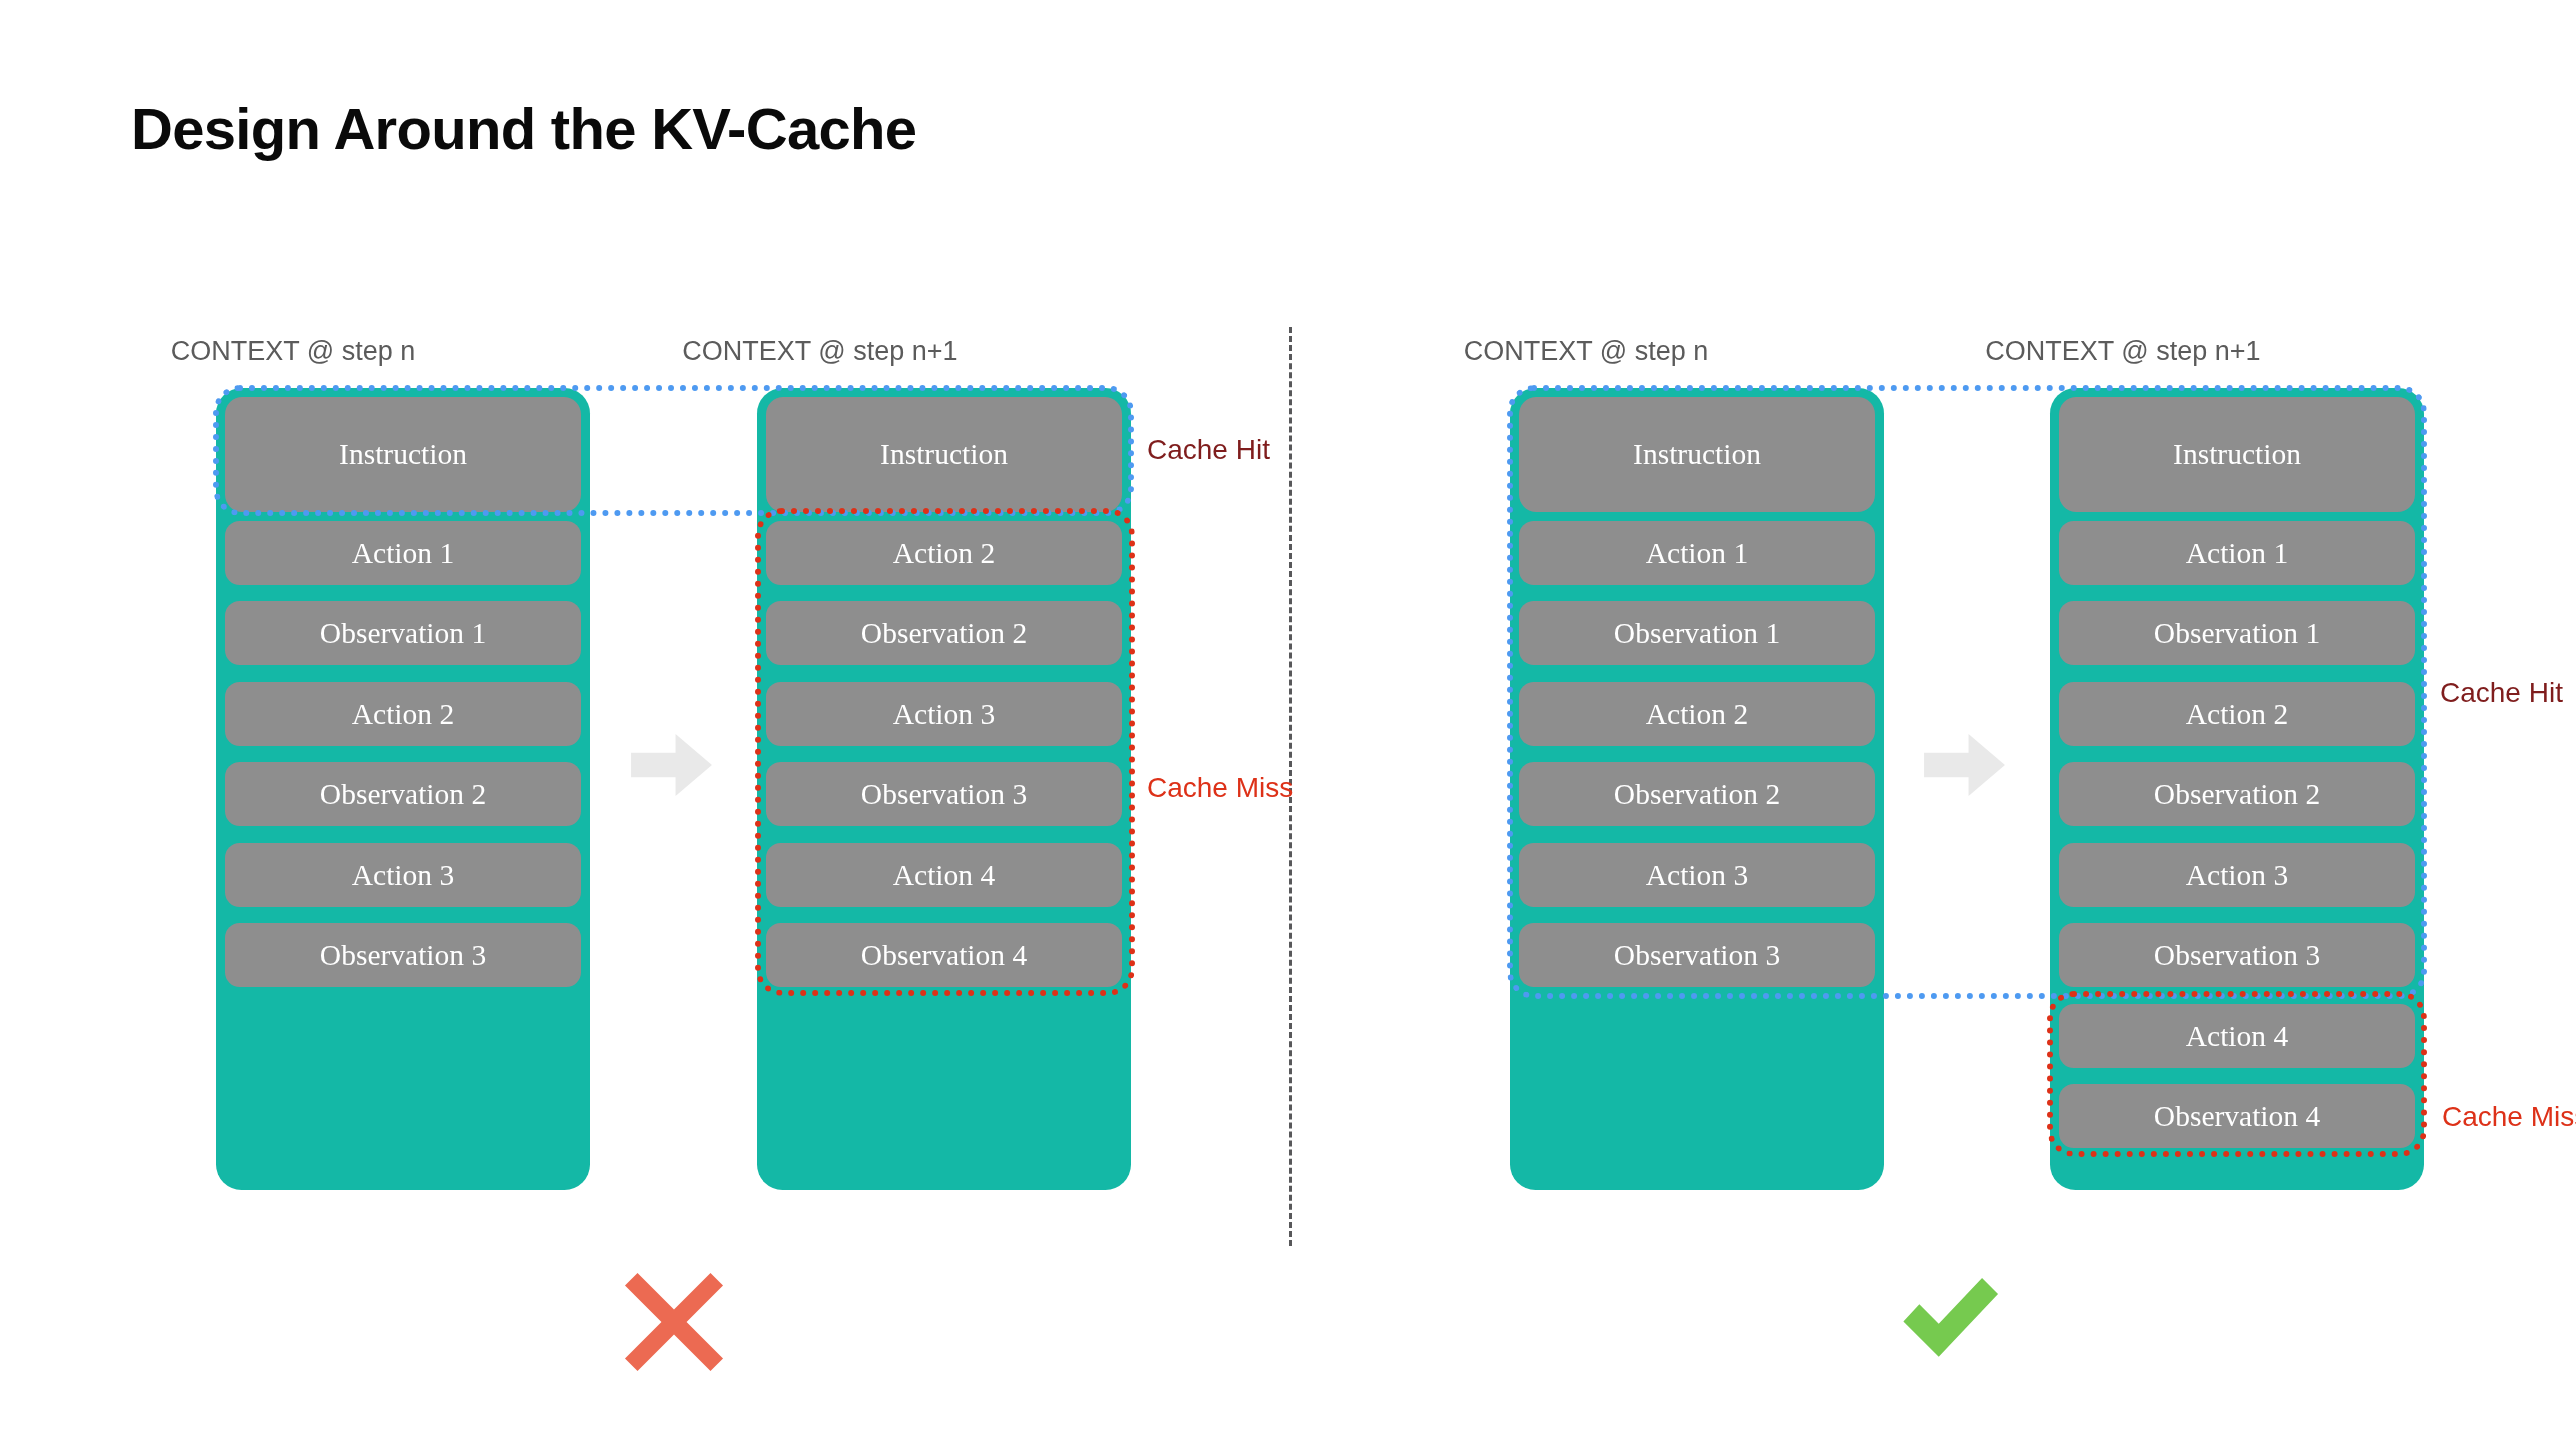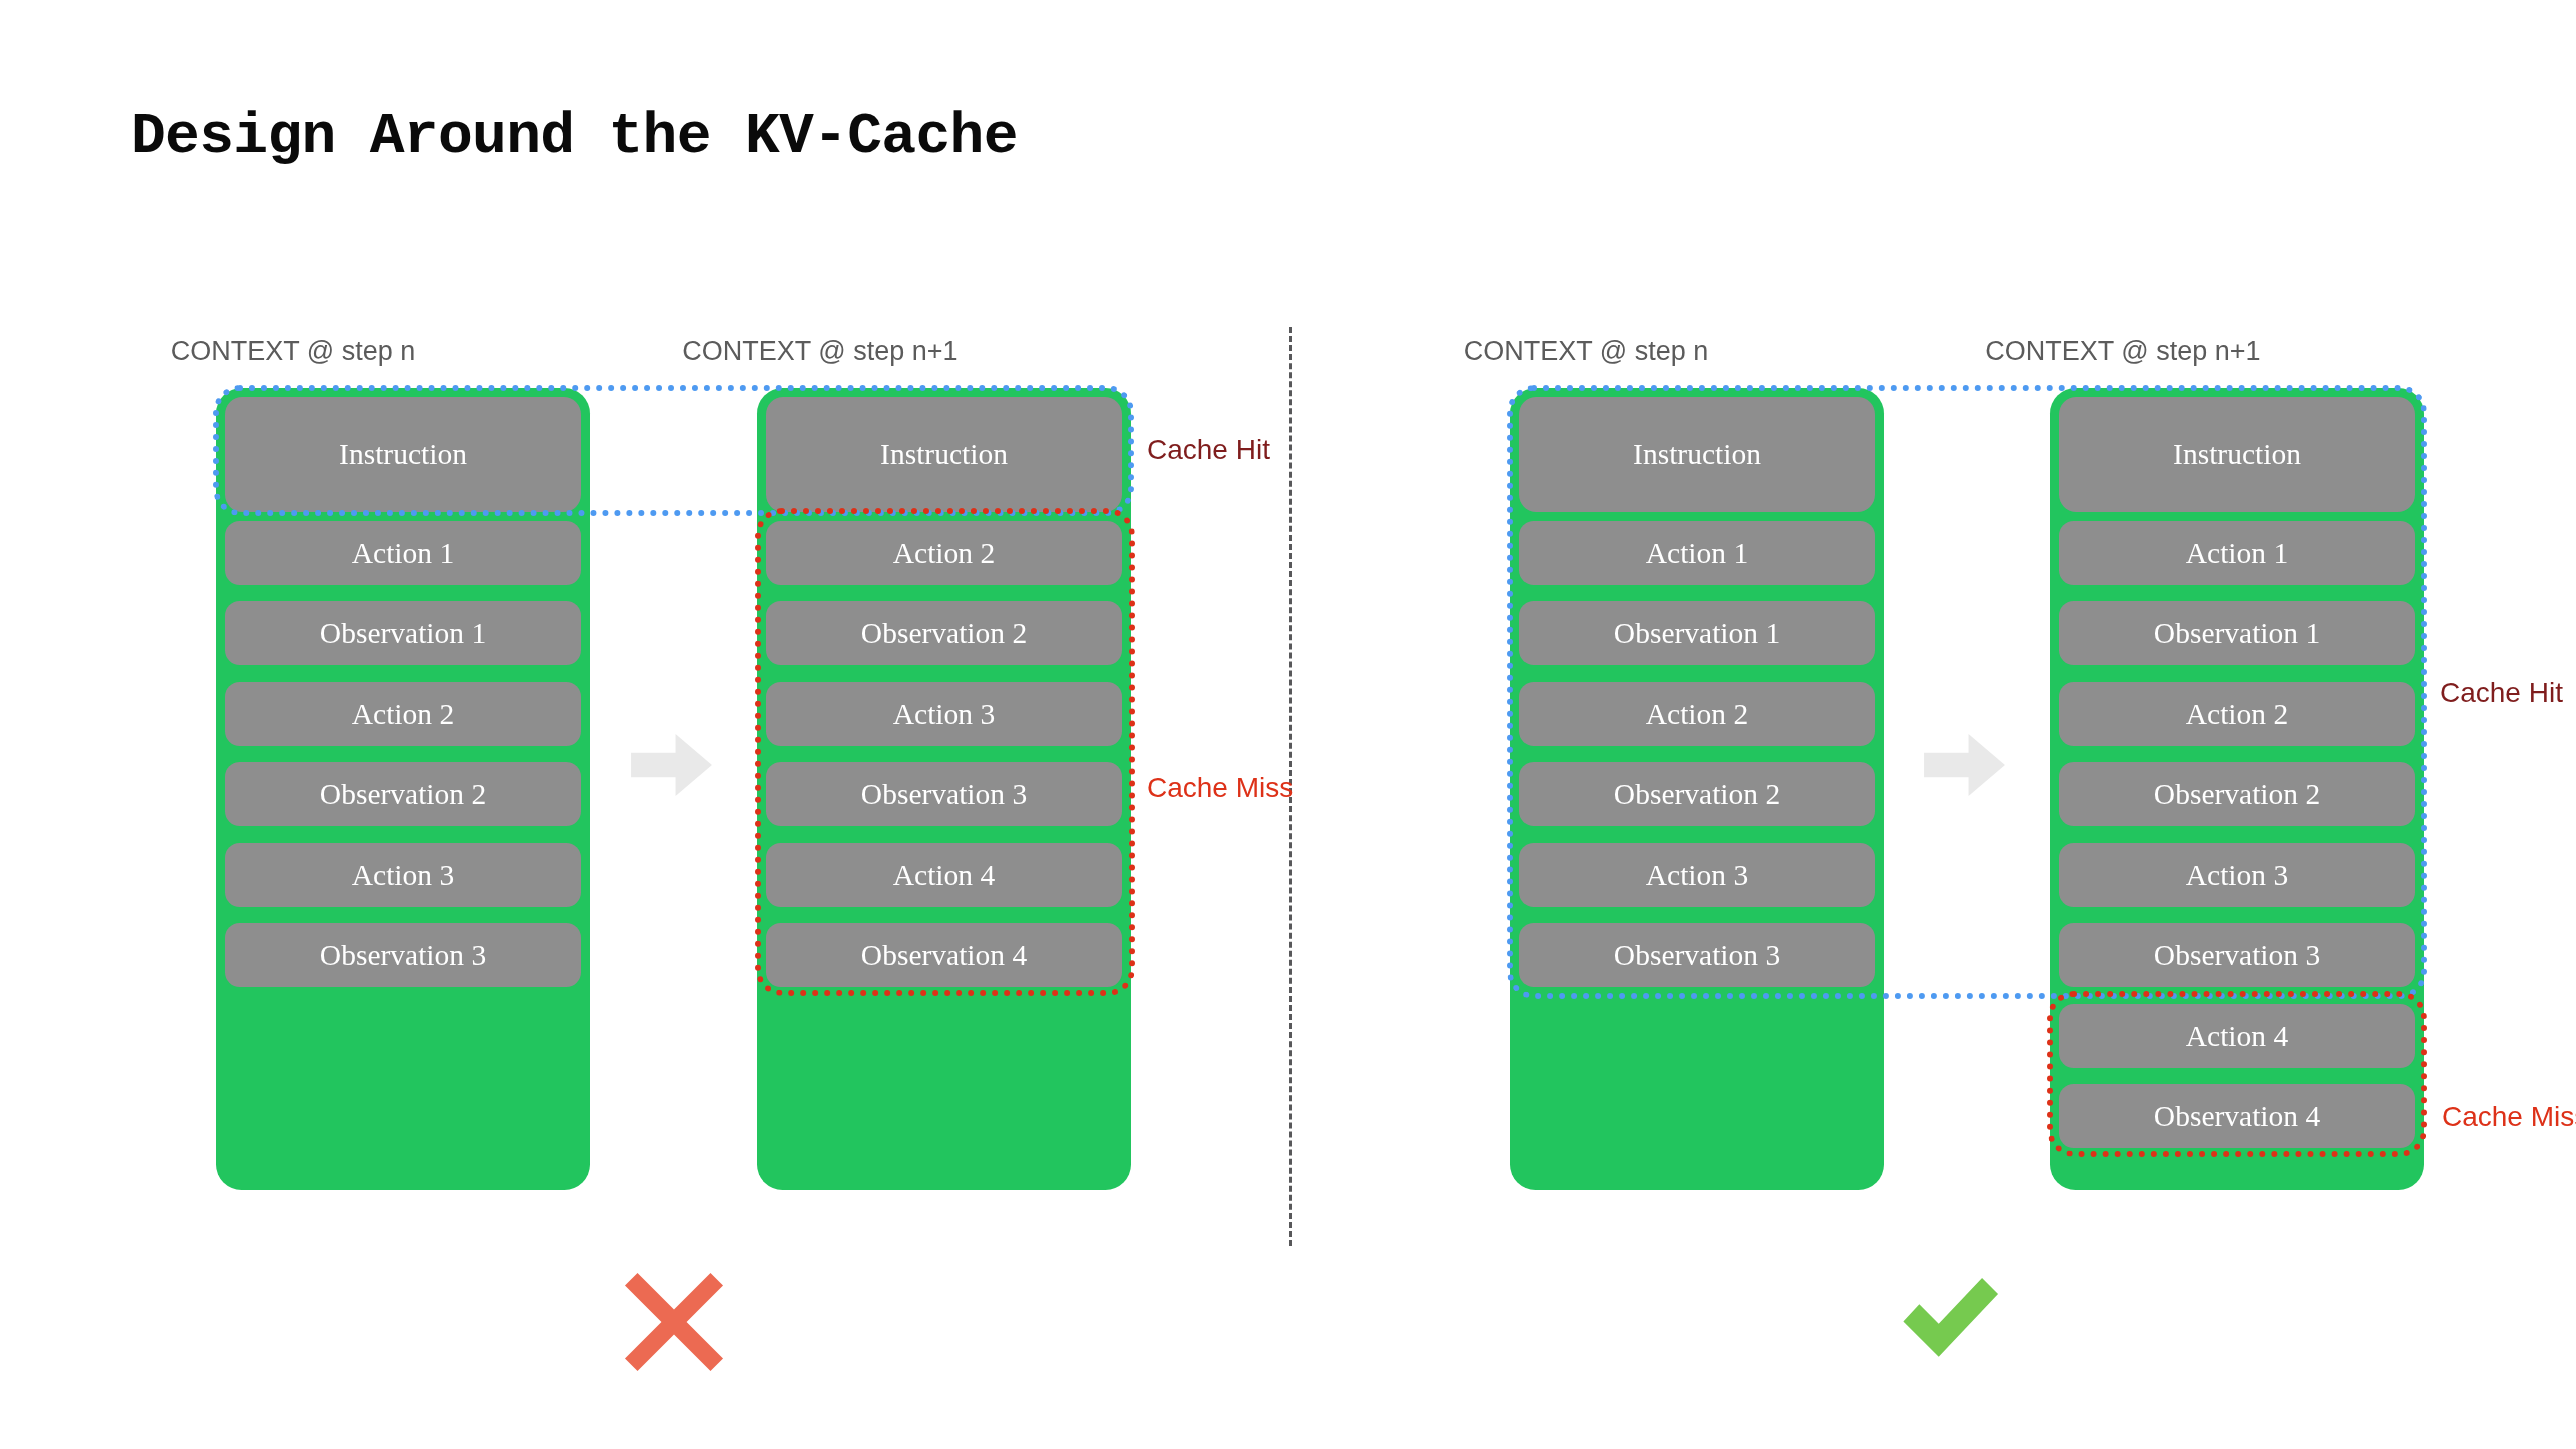--- a/index.html
+++ b/index.html
@@ -12,22 +12,22 @@
     height: 1449px;
     position: relative;
     overflow: hidden;
     font-family: "Liberation Sans", sans-serif;
   }
 
   
   #page-title {
     position: absolute;
     left: 131px;
-    top: 108px;
-    font-family: Liberation Mono, monospace;
+    top: 100px;
+    font-family: Liberation Sans, sans-serif;
     font-weight: bold;
     font-size: 58px;
     letter-spacing: -0.7px;
     color: #0a0a0a;
     white-space: nowrap;
     line-height: 1;
   }
 
   
   #center-divider {
@@ -56,21 +56,21 @@
     font-size: 27px;
     color: #5b5b5b;
     white-space: nowrap;
     text-align: center;
     line-height: 1;
   }
 
   
   .panel {
     position: absolute;
-    background: #22c55e;
+    background: #14b8a6;
     border-radius: 25.5px;
     box-sizing: border-box;
     padding: 9.4px 9.4px;
   }
 
   
   .tok {
     position: absolute;
     left: 9.4px;
     right: 9.4px;

